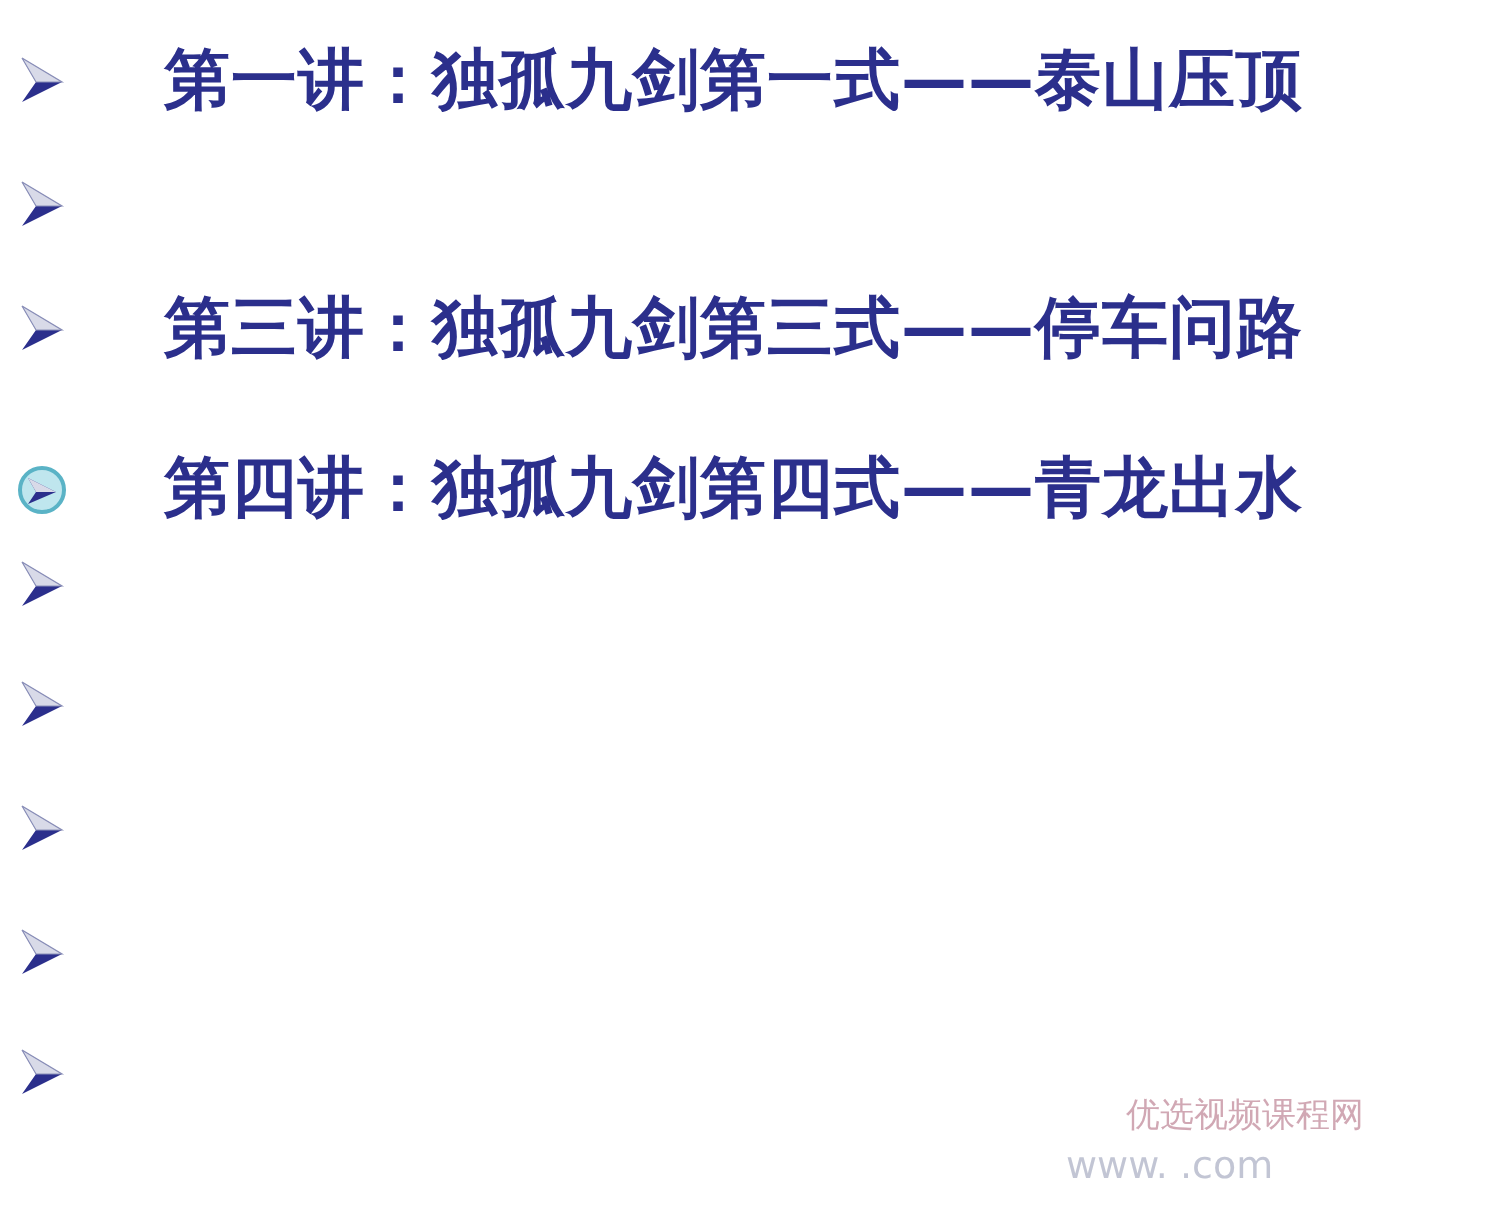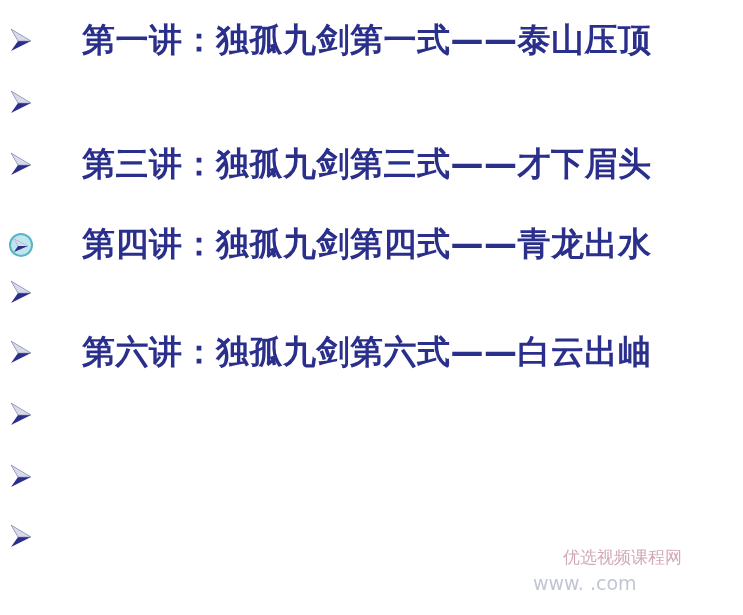--- a/index.html
+++ b/index.html
@@ -53,21 +53,21 @@
         </svg>
     </span>
   </div>
   <div class="row" style="top:134px">
     <span class="bullet">
       <svg width="28" height="28" viewBox="0 0 28 28">
           <path d="M4 3 L24 15 L4 25 L11 15 Z" fill="#2b2f8c"></path>
           <path d="M4 3 L24 15 L11 15 Z" fill="#d8dae8" stroke="#8a8fb8" stroke-width="0.6"></path>
         </svg>
     </span>
-    <span class="text">第三讲：独孤九剑第三式——才下眉头</span>
+    <span class="text">第三讲：独孤九剑第三式——停车问路</span>
   </div>
   <div class="row" style="top:214px">
     <span class="bullet">
       <svg width="30" height="30" viewBox="0 0 30 30">
           <circle cx="15" cy="16" r="11" fill="#bfe6ee" stroke="#5ab3c6" stroke-width="2"></circle>
           <path d="M8 10 L22 17 L8 23 L12 17 Z" fill="#2b2f8c"></path>
           <path d="M8 10 L22 17 L12 17 Z" fill="#d8dae8"></path>
         </svg>
     </span>
     <span class="text">第四讲：独孤九剑第四式——青龙出水</span>
@@ -80,21 +80,20 @@
         </svg>
     </span>
   </div>
   <div class="row" style="top:322px">
     <span class="bullet">
       <svg width="28" height="28" viewBox="0 0 28 28">
           <path d="M4 3 L24 15 L4 25 L11 15 Z" fill="#2b2f8c"></path>
           <path d="M4 3 L24 15 L11 15 Z" fill="#d8dae8" stroke="#8a8fb8" stroke-width="0.6"></path>
         </svg>
     </span>
-    <span class="text">第六讲：独孤九剑第六式——白云出岫</span>
   </div>
   <div class="row" style="top:384px">
     <span class="bullet">
       <svg width="28" height="28" viewBox="0 0 28 28">
           <path d="M4 3 L24 15 L4 25 L11 15 Z" fill="#2b2f8c"></path>
           <path d="M4 3 L24 15 L11 15 Z" fill="#d8dae8" stroke="#8a8fb8" stroke-width="0.6"></path>
         </svg>
     </span>
   </div>
   <div class="row" style="top:446px">

